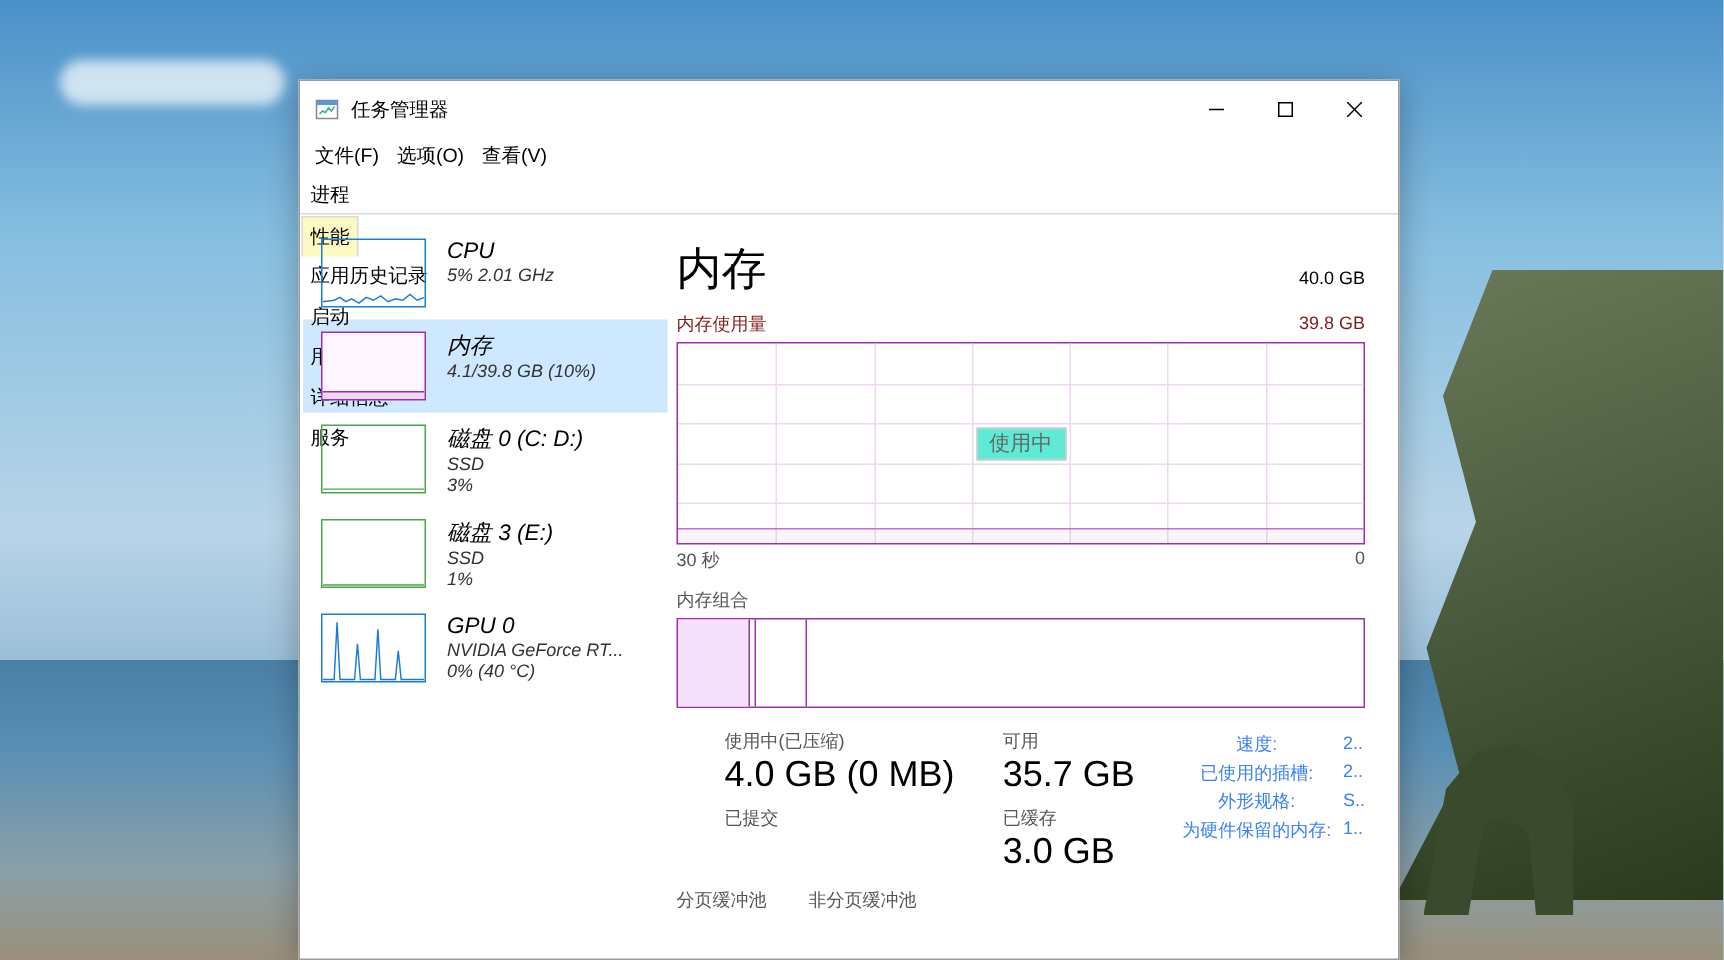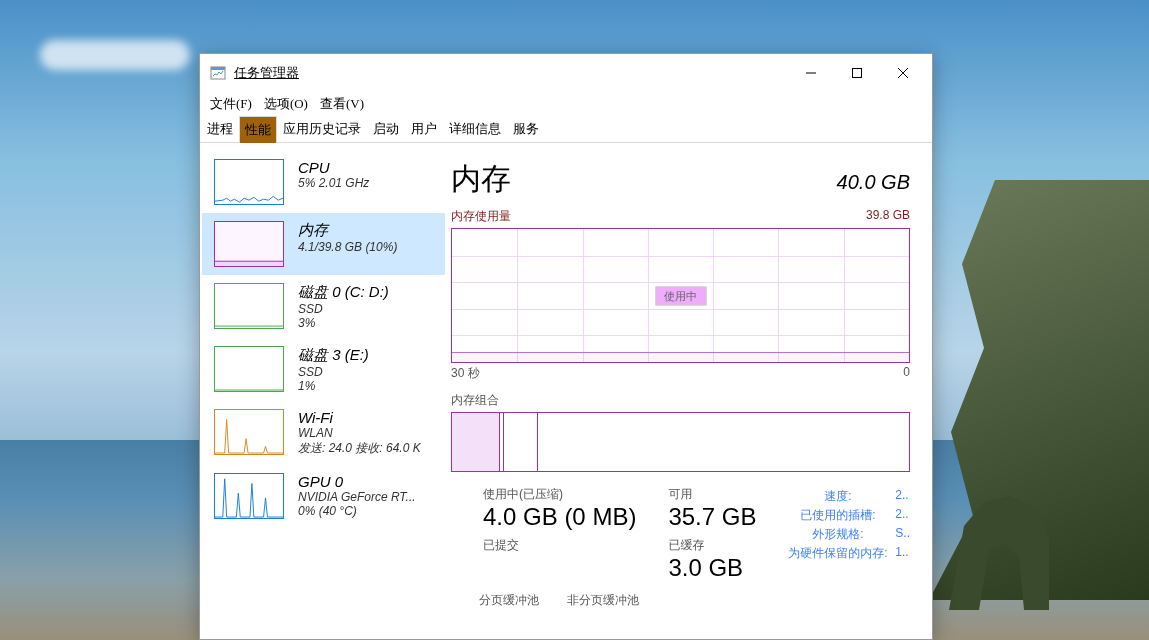--- a/index.html
+++ b/index.html
@@ -23,76 +23,76 @@
   left: 199px;
   top: 53px;
   width: 734px;
   height: 587px;
   background: #fff;
   border: 1px solid #9a9a9a;
   box-shadow: 0 4px 20px rgba(0,0,0,0.3);
   display: flex;
   flex-direction: column;
 }
-.titlebar { height: 38px; display: flex; align-items: center; padding: 0 6px; text-decoration: underline; }
+.titlebar { height: 38px; display: flex; align-items: center; padding: 0 6px; }
 .titlebar-icon { width: 16px; height: 16px; margin: 0 8px 0 4px; }
 .titlebar-title { font-size: 13px; flex: 1; }
 .win-controls { display: flex; }
 .win-btn { width: 46px; height: 30px; display: flex; align-items: center; justify-content: center; font-size: 14px; }
 
 .menubar { height: 24px; display: flex; align-items: center; padding: 0 4px; font-size: 13px; }
-.menubar span { padding: 2px 6px; font-family: Liberation Serif, serif; }
-
-.tabbar { height: 27px; display: flex; align-items: flex-end; padding: 0 1px; border-bottom: 1px solid #d9d9d9; font-size: 13px; }
+.menubar span { padding: 2px 6px; }
+
+.tabbar { height: 27px; display: flex; align-items: flex-start; padding: 0 1px; border-bottom: 1px solid #d9d9d9; font-size: 13px; flex-direction: column; }
 .tab { padding: 4px 5px; border: 1px solid transparent; border-bottom: none; position: relative; }
-.tab.active { background: #a16207; border-color: #d9d9d9; top: 1px; }
+.tab.active { background: #fef9c3; border-color: #d9d9d9; top: 1px; }
 
 .content { flex: 1; display: flex; overflow: hidden; }
 .sidebar { width: 247px; padding: 8px 2px; overflow-y: auto; }
 .side-item { display: flex; padding: 8px 12px; gap: 14px; align-items: flex-start; font-style: italic; }
 .side-item.selected { background: #cde8ff; }
 .thumb { width: 70px; height: 46px; border: 1px solid; flex-shrink: 0; position: relative; overflow: hidden; }
 .thumb svg { width: 100%; height: 100%; display: block; }
 .side-info { flex: 1; min-width: 0; }
 .side-title { font-size: 15px; white-space: nowrap; overflow: hidden; text-overflow: ellipsis; }
 .side-sub { font-size: 12px; color: #333; white-space: nowrap; overflow: hidden; text-overflow: ellipsis; }
 
 .thumb.cpu { border-color: #1a7dd4; }
 .thumb.mem { border-color: #9b2fae; background: #fdf5ff; }
 .thumb.disk { border-color: #4ca64c; }
 .thumb.net { border-color: #d48a1a; }
 .thumb.gpu { border-color: #1a7dd4; }
 
 .main { flex: 1; padding: 16px 22px 8px 4px; overflow: hidden; }
 .main-head { display: flex; justify-content: space-between; align-items: baseline; margin-bottom: 8px; }
 .main-title { font-size: 30px; font-weight: 400; }
-.main-total { font-size: 20px; font-style: italic; }
+.main-total { font-size: 12px; }
 .chart-label-row { display: flex; justify-content: space-between; font-size: 12px; color: #7f1d1d; margin-bottom: 3px; }
 .big-chart { height: 135px; border: 1px solid #9b2fae; position: relative; background: #fff; margin-bottom: 2px; }
 .big-chart .grid-v { position: absolute; top:0; bottom:0; width:1px; background:#f0d8f4; }
 .big-chart .grid-h { position: absolute; left:0; right:0; height:1px; background:#f0d8f4; }
 .big-chart .usage-band { position: absolute; left:0; right:0; bottom:0; height: 10px; border-top: 1px solid #c070d0; background: rgba(155,47,174,0.05); }
-.in-use-label { position: absolute; left: 50%; top: 50%; transform: translate(-50%,-50%); border: 1px solid #ccc; padding: 1px 8px; font-size: 11px; color: #666; background: #f0abfc; }
+.in-use-label { position: absolute; left: 50%; top: 50%; transform: translate(-50%,-50%); border: 1px solid #ccc; padding: 1px 8px; font-size: 14px; color: #666; background: #5eead4; }
 .time-axis { display: flex; justify-content: space-between; font-size: 12px; color: #555; margin-bottom: 10px; }
 
 .comp-label { font-size: 12px; color: #555; margin-bottom: 3px; }
 .comp-bar { height: 60px; border: 1px solid #9b2fae; display: flex; margin-bottom: 14px; position: relative; background:#fff; }
 .comp-seg { border-right: 1px solid #9b2fae; height: 100%; }
 .comp-seg.filled { background: #f4e0f8; }
 
 .stats { display: flex; gap: 20px; font-size: 12px; margin-left: 32px; }
 .stat-col { }
 .stat-label { color: #555; margin-bottom: 0; }
 .stat-value { font-size: 24px; margin-bottom: 6px; }
 .spec-col { font-size: 12px; color: #3b82f6; text-align: center; }
 .spec-row { display: flex; margin-bottom: 2px; white-space: nowrap; }
 .spec-key { width: 115px; }
 .spec-val { }
 
-.pool-row { display: flex; gap: 28px; font-size: 12px; color: #555; margin-top: 4px; margin-left: 28px; }
+.pool-row { display: flex; gap: 28px; font-size: 12px; color: #555; margin-top: 4px; }
 </style>
 </head>
 <body>
 
 <div class="cloud"></div>
 <div class="beach"></div>
 <div class="rock-right"></div>
 <div class="rock-arch"></div>
 
 <div class="window">
@@ -188,32 +188,20 @@
               <line x1="0" y1="45" x2="70" y2="45" stroke="#4ca64c" stroke-width="1"></line>
             </svg>
           </div>
         <div class="side-info">
           <div class="side-title">磁盘 3 (E:)</div>
           <div class="side-sub">SSD</div>
           <div class="side-sub">1%</div>
         </div>
       </div>
 
-      <div class="side-item">
-        <div class="thumb net">
-            <svg viewBox="0 0 70 46" preserveAspectRatio="none">
-              <polyline points="0,45 10,45 12,10 14,45 30,45 32,30 34,45 50,45 52,38 54,45 70,45" fill="none" stroke="#d48a1a" stroke-width="1"></polyline>
-            </svg>
-          </div>
-        <div class="side-info">
-          <div class="side-title">Wi-Fi</div>
-          <div class="side-sub">WLAN</div>
-          <div class="side-sub">发送: 24.0  接收: 64.0 K</div>
-        </div>
-      </div>
 
       <div class="side-item">
         <div class="thumb gpu">
             <svg viewBox="0 0 70 46" preserveAspectRatio="none">
               <polyline points="0,45 8,45 10,5 12,45 22,45 24,20 26,45 36,45 38,10 40,45 50,45 52,25 54,45 70,45" fill="none" stroke="#1a7dd4" stroke-width="1"></polyline>
             </svg>
           </div>
         <div class="side-info">
           <div class="side-title">GPU 0</div>
           <div class="side-sub">NVIDIA GeForce RT...</div>

